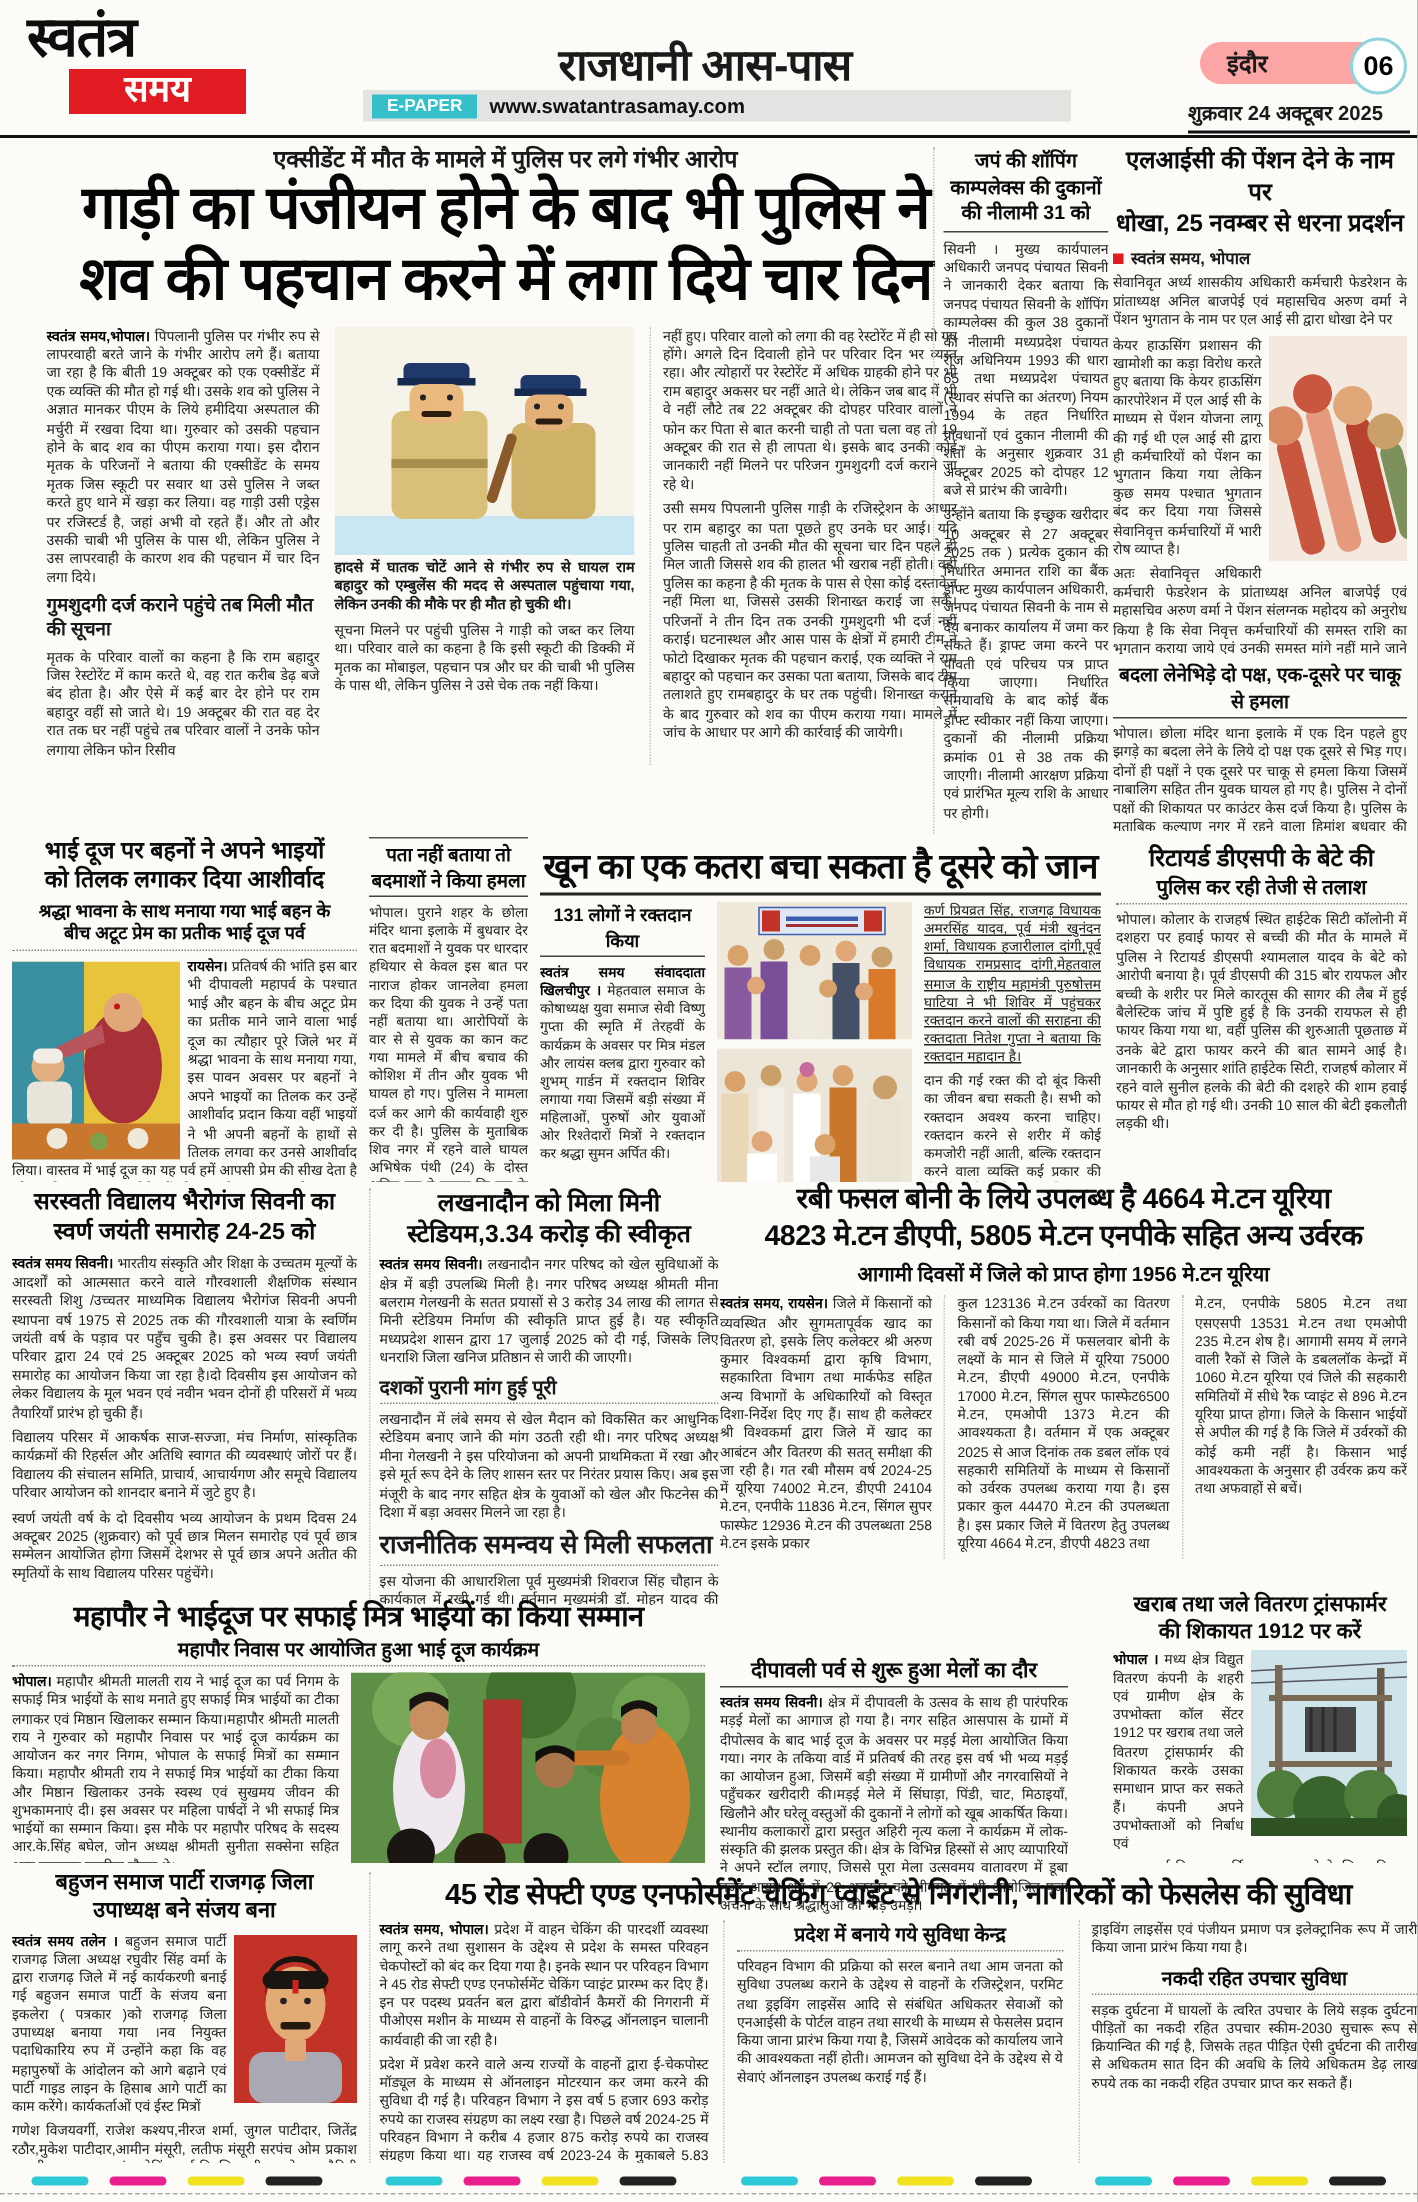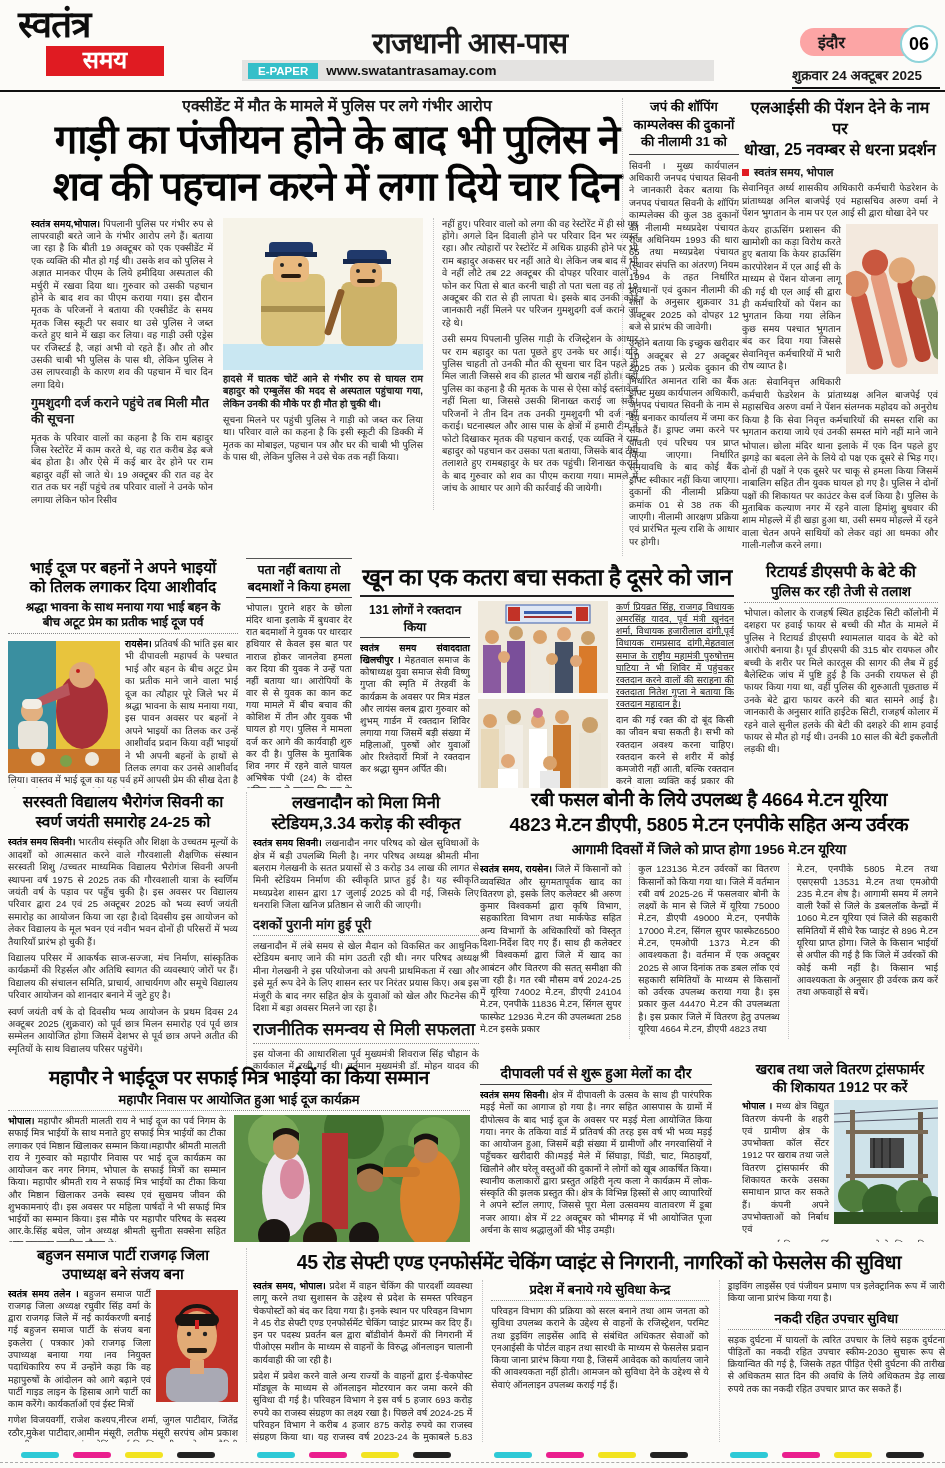--- a/index.html
+++ b/index.html
@@ -120,20 +120,21 @@
           <rect x="76" y="80" width="15" height="66" rx="7" fill="#7d915c"></rect>
             <circle cx="83" cy="72" r="12" fill="#caa06a"></circle>
         </g>
       </svg>
       <p class="body">केयर हाऊसिंग प्रशासन की खामोशी का कड़ा विरोध करते हुए बताया कि केयर हाऊसिंग कारपोरेशन में एल आई सी के माध्यम से पेंशन योजना लागू की गई थी एल आई सी द्वारा ही कर्मचारियों को पेंशन का भुगतान किया गया लेकिन कुछ समय पश्चात भुगतान बंद कर दिया गया जिससे सेवानिवृत्त कर्मचारियों में भारी रोष व्याप्त है।</p>
       <p class="body">अतः सेवानिवृत्त अधिकारी कर्मचारी फेडरेशन के प्रांताध्यक्ष अनिल बाजपेई एवं महासचिव अरुण वर्मा ने पेंशन संलग्नक महोदय को अनुरोध किया है कि सेवा निवृत्त कर्मचारियों की समस्त राशि का भुगतान कराया जाये एवं उनकी समस्त मांगे नहीं माने जाने पर 25 नवम्बर से भुगतान के मामले में अॅफिऑस धरना प्रदर्शन किया जायेगा जिसकी समस्त जवाबदारी एलआईसी एवं भारतीय जीवन बीमा निगम की होगी।</p>
     </div>
   </div>
 
   <div class="abs art" style="left:742px;top:440px;width:196px;height:114px;">
+    <div class="chead rule-b" style="font-size:12.8px;padding-bottom:2px;margin-bottom:4px;">बदला लेनेभिड़े दो पक्ष, एक-दूसरे पर चाकू से हमला</div>
     <p class="body">भोपाल। छोला मंदिर थाना इलाके में एक दिन पहले हुए झगड़े का बदला लेने के लिये दो पक्ष एक दूसरे से भिड़ गए। दोनों ही पक्षों ने एक दूसरे पर चाकू से हमला किया जिसमें नाबालिग सहित तीन युवक घायल हो गए है। पुलिस ने दोनों पक्षों की शिकायत पर काउंटर केस दर्ज किया है। पुलिस के मुताबिक कल्याण नगर में रहने वाला हिमांशु बुधवार की शाम मोहल्ले में ही खड़ा हुआ था, उसी समय मोहल्ले में रहने वाला चेतन अपने साथियों को लेकर वहां आ धमका और गाली-गलौज करने लगा।</p>
   </div>
 
   <div class="abs art" style="left:8px;top:558px;width:230px;height:230px;">
     <div class="chead" style="font-size:15.5px;line-height:1.25;">भाई दूज पर बहनों ने अपने भाइयों</div>
     <div class="chead" style="font-size:15.5px;line-height:1.25;">को तिलक लगाकर दिया आशीर्वाद</div>
     <div class="chead" style="font-size:12px;line-height:1.3;margin-top:3px;">श्रद्धा भावना के साथ मनाया गया भाई बहन के</div>
     <div class="chead dot-b" style="font-size:12px;line-height:1.3;padding-bottom:2px;margin-bottom:4px;">बीच अटूट प्रेम का प्रतीक भाई दूज पर्व</div>
     <div>
       <svg width="112" height="132" viewBox="0 0 112 132" style="float:left;margin:3px 5px 0 0;">
@@ -282,21 +283,21 @@
         <circle cx="136" cy="64" r="13" fill="#a9764a"></circle>
           <path d="M123 60 q13 -13 26 0 l0 -7 q-13 -9 -26 0 Z" fill="#12100c"></path>
         <circle cx="40" cy="120" r="16" fill="#1a1512"></circle>
           <circle cx="86" cy="124" r="17" fill="#24190f"></circle>
           <circle cx="130" cy="122" r="15" fill="#1a1512"></circle>
         <rect x="24" y="128" width="120" height="10" fill="#b05a68"></rect>
       </svg>
     </div>
   </div>
 
-  <div class="abs art" style="left:480px;top:1063px;width:232px;height:180px;">
+  <div class="abs art" style="left:480px;top:1103px;width:232px;height:180px;">
     <div class="chead rule-b" style="font-size:14px;padding-bottom:2px;margin-bottom:4px;">दीपावली पर्व से शुरू हुआ मेलों का दौर</div>
     <p class="body" style="font-size:9.3px;"><b>स्वतंत्र समय सिवनी।</b> <span>क्षेत्र में दीपावली के उत्सव के साथ ही पारंपरिक मड़ई मेलों का आगाज हो गया है। नगर सहित आसपास के ग्रामों में दीपोत्सव के बाद भाई दूज के अवसर पर मड़ई मेला आयोजित किया गया। नगर के तकिया वार्ड में प्रतिवर्ष की तरह इस वर्ष भी भव्य मड़ई का आयोजन हुआ, जिसमें बड़ी संख्या में ग्रामीणों और नगरवासियों ने पहुँचकर खरीदारी की।मड़ई मेले में सिंघाड़ा, पिंडी, चाट, मिठाइयाँ, खिलौने और घरेलू वस्तुओं की दुकानों ने लोगों को खूब आकर्षित किया। स्थानीय कलाकारों द्वारा प्रस्तुत अहिरी नृत्य कला ने कार्यक्रम में लोक-संस्कृति की झलक प्रस्तुत की। क्षेत्र के विभिन्न हिस्सों से आए व्यापारियों ने अपने स्टॉल लगाए, जिससे पूरा मेला उत्सवमय वातावरण में डूबा नजर आया। क्षेत्र में 22 अक्टूबर को भीमगढ़ में भी आयोजित पूजा अर्चना के साथ श्रद्धालुओं की भीड़ उमड़ी।</span></p>
   </div>
 
   <div class="abs art" style="left:742px;top:1060px;width:196px;height:182px;">
     <div class="chead" style="font-size:14px;line-height:1.3;">खराब तथा जले वितरण ट्रांसफार्मर</div>
     <div class="chead" style="font-size:14px;line-height:1.3;margin-bottom:4px;">की शिकायत 1912 पर करें</div>
     <div>
       <svg width="104" height="124" viewBox="0 0 104 124" style="float:right;margin:0 0 3px 5px;">
         <rect width="104" height="124" fill="#cfe3ea"></rect>

